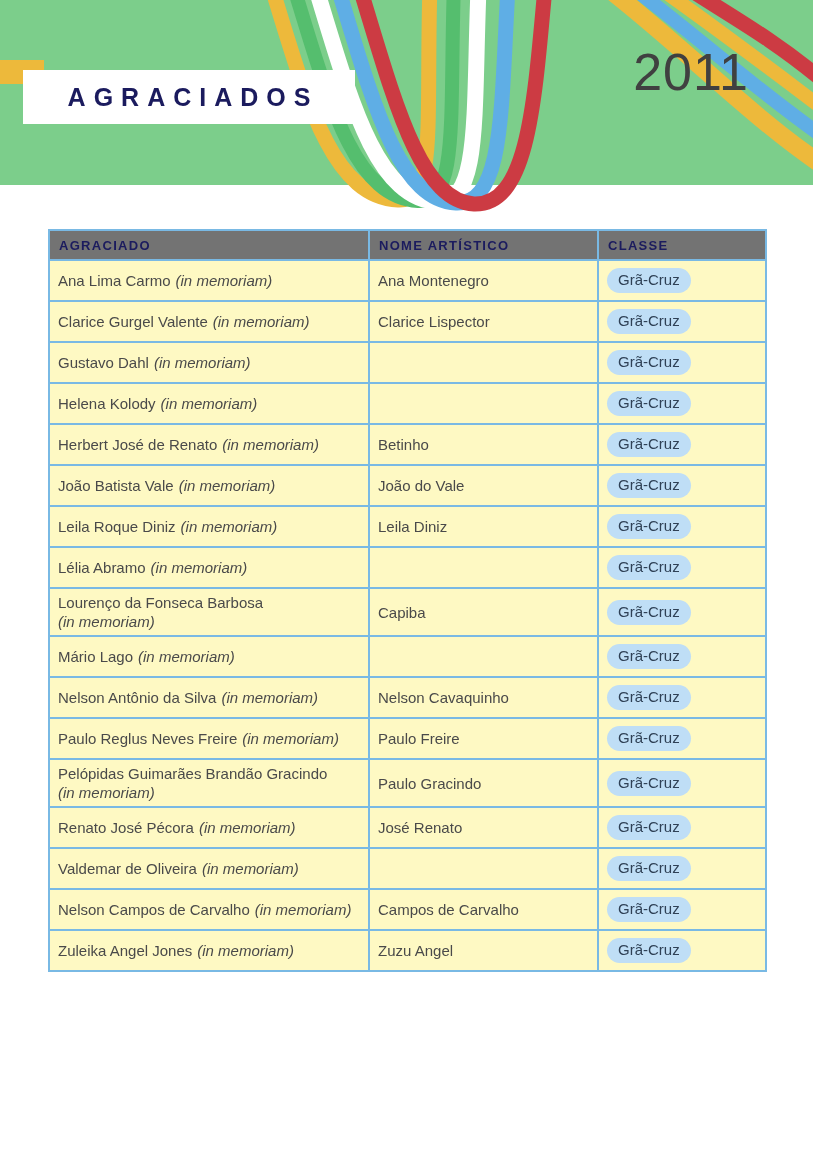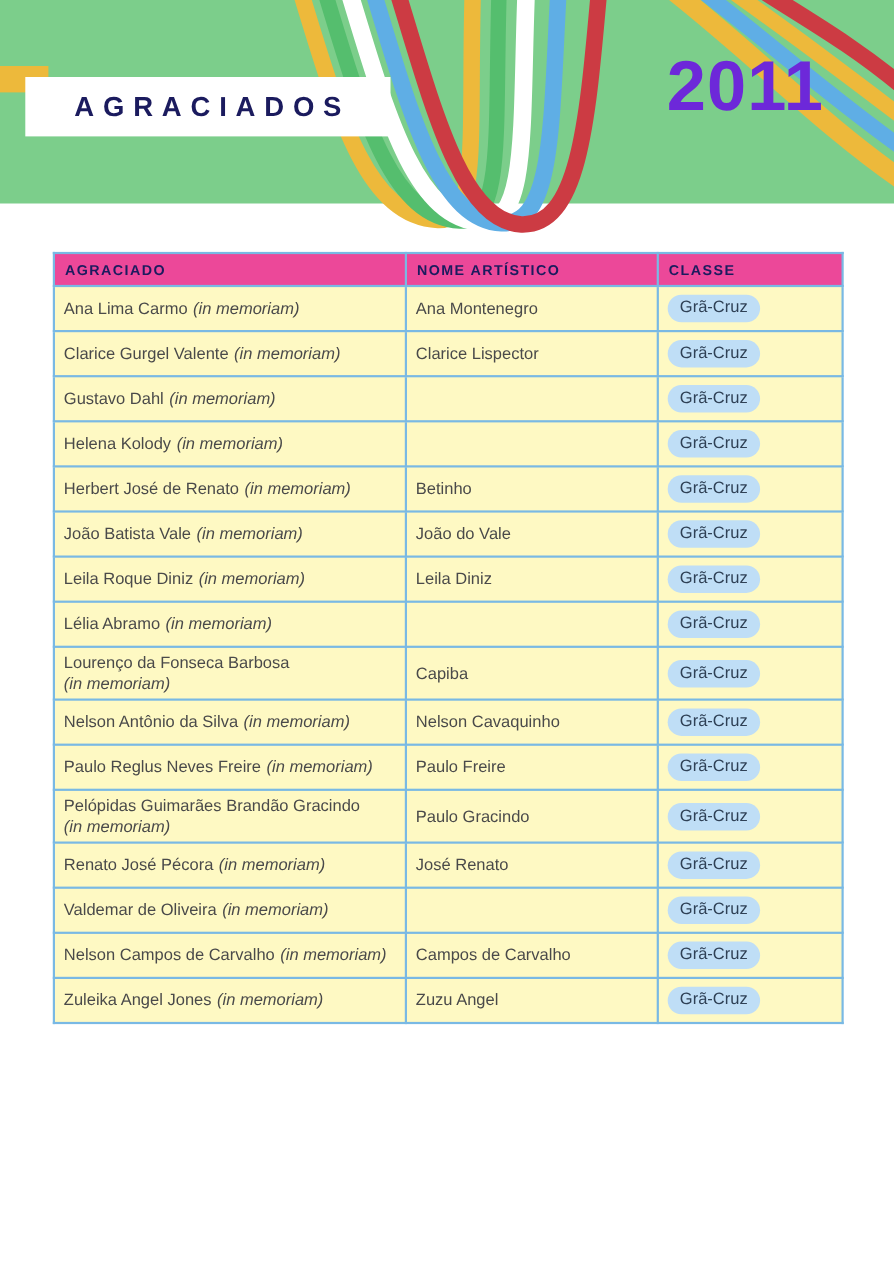--- a/index.html
+++ b/index.html
@@ -36,37 +36,37 @@
   .page-title {
     color: #1B1B5E;
     font-weight: bold;
     font-size: 25px;
     letter-spacing: 8px;
     padding-left: 8px; 
     white-space: nowrap;
   }
   .year {
     position: absolute; top: 46px; right: 64px;
-    color: #6d28d9;
-    font-weight: bold;
-    font-size: 64px;
+    color: #404040;
+    font-weight: normal;
+    font-size: 52px;
     line-height: 1;
     letter-spacing: 1px;
   }
 
   
   .table-wrap { padding: 44px 0 0 48px; }
   table {
     border-collapse: collapse;
     table-layout: fixed;
     width: 717px;
   }
   th, td { border: 2px solid #79B9E4; vertical-align: middle; }
   th {
-    background: #ec4899;
+    background: #737373;
     color: #1B1B5E;
     font-size: 13px;
     font-weight: bold;
     letter-spacing: 1.3px;
     text-align: left;
     padding: 0 24px 0 9px;
     height: 30px;
   }
   td {
     font-size: 15px;
@@ -175,20 +175,25 @@
     <td></td>
     <td><span class="badge">Grã-Cruz</span></td>
   </tr>
 
   <tr class="tall">
     <td class="stack"><span class="nm">Lourenço da Fonseca Barbosa</span><span class="mem">(in memoriam)</span></td>
     <td>Capiba</td>
     <td><span class="badge">Grã-Cruz</span></td>
   </tr>
 
+  <tr>
+    <td><span class="nm">Mário Lago</span><span class="mem">(in memoriam)</span></td>
+    <td></td>
+    <td><span class="badge">Grã-Cruz</span></td>
+  </tr>
 
   <tr>
     <td><span class="nm">Nelson Antônio da Silva</span><span class="mem">(in memoriam)</span></td>
     <td>Nelson Cavaquinho</td>
     <td><span class="badge">Grã-Cruz</span></td>
   </tr>
 
   <tr>
     <td><span class="nm">Paulo Reglus Neves Freire</span><span class="mem">(in memoriam)</span></td>
     <td>Paulo Freire</td>

